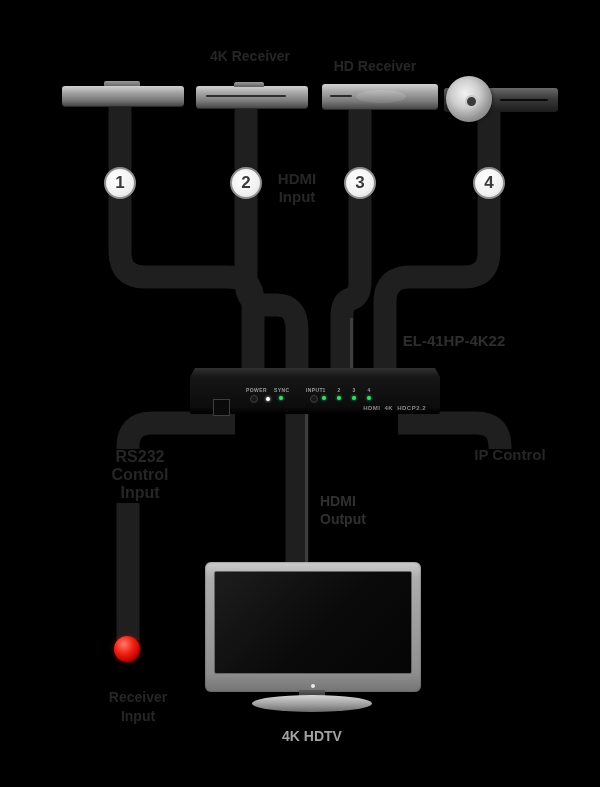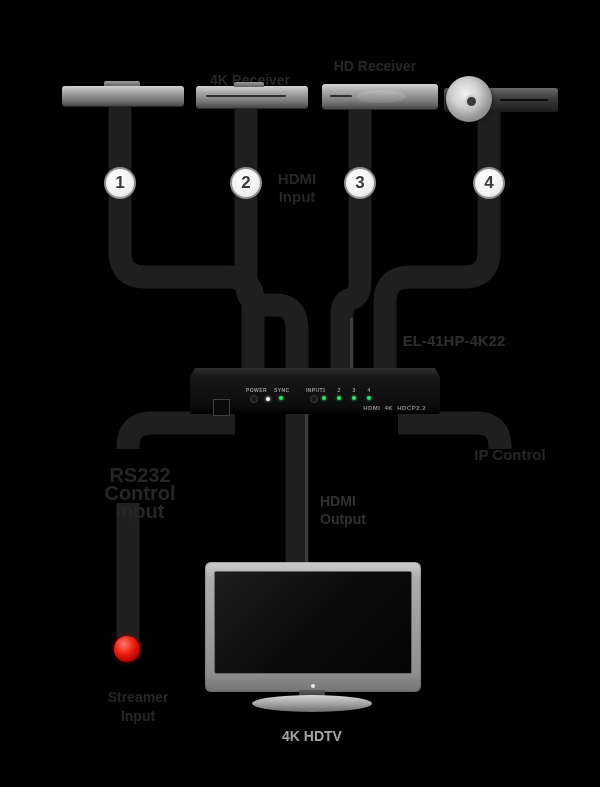--- a/index.html
+++ b/index.html
@@ -72,21 +72,21 @@
       <path d="M235 423 L152 423 Q128 423 128 447 L128 449"></path>
       <path d="M128 503 L128 640"></path>
       <path d="M398 423 L476 423 Q500 423 500 447 L500 449"></path>
     </g>
     <g stroke="#3d3d3d" stroke-width="3" fill="none">
       <path d="M306.5 414 L306.5 570"></path>
       <path d="M351.5 318 L351.5 368"></path>
     </g>
   </svg>
 
-  <div class="lbl" style="left:185px;top:72px;width:130px;font-size:14px">4K Receiver</div>
+  <div class="lbl" style="left:185px;top:48px;width:130px;font-size:14px">4K Receiver</div>
   <div class="lbl" style="left:310px;top:58px;width:130px;font-size:14px">HD Receiver</div>
 
   <div class="bump" style="left:104px;top:81px;width:36px;height:6px"></div>
   <div class="dev-silver" style="left:62px;top:86px;width:122px;height:20px"></div>
   <div class="dev-silver" style="left:196px;top:86px;width:112px;height:22px">
     <div class="slot" style="left:10px;top:9px;width:80px"></div>
     <div class="bump" style="left:38px;top:-4px;width:30px;height:5px"></div>
   </div>
   <div class="dev-silver" style="left:322px;top:84px;width:116px;height:25px">
     <div class="oval" style="left:34px;top:6px;width:50px;height:13px"></div>
@@ -131,21 +131,21 @@
       <div class="led green" style="left:162px;top:19px"></div>
       <div class="led green" style="left:177px;top:19px"></div>
       <div class="logos">
         <span>HDMI</span>
         <span>4K</span>
         <span>HDCP2.2</span>
       </div>
     </div>
   </div>
 
-  <div class="lbl" style="left:90px;top:466px;width:100px;font-size:20px;line-height:18px">
+  <div class="lbl" style="left:90px;top:448px;width:100px;font-size:16px;line-height:18px">
     <span class="ln">RS232</span>
     <span class="ln">Control</span>
     <span class="ln">Input</span>
   </div>
 
   <div class="lbl" style="left:448px;top:444px;width:124px;font-size:15px;line-height:22px">
     <span class="ln">IP Control</span>
   </div>
 
   <div class="lbl" style="left:320px;top:492px;width:62px;font-size:14px;line-height:18px;text-align:left;color:#303030">
@@ -156,17 +156,17 @@
   <div class="tv-frame">
     <div class="tv-screen"></div>
     <div class="tv-led"></div>
   </div>
   <div class="tv-neck"></div>
   <div class="tv-base"></div>
   <div class="lbl" style="left:252px;top:728px;width:120px;font-size:14px;color:#a3a3a3">4K HDTV</div>
 
   <div class="irdot"></div>
   <div class="lbl" style="left:88px;top:688px;width:100px;font-size:14px;line-height:19px">
-    <span class="ln">Streamer</span>
+    <span class="ln">Receiver</span>
     <span class="ln">Input</span>
   </div>
 
 </div>
 
 </body></html>

